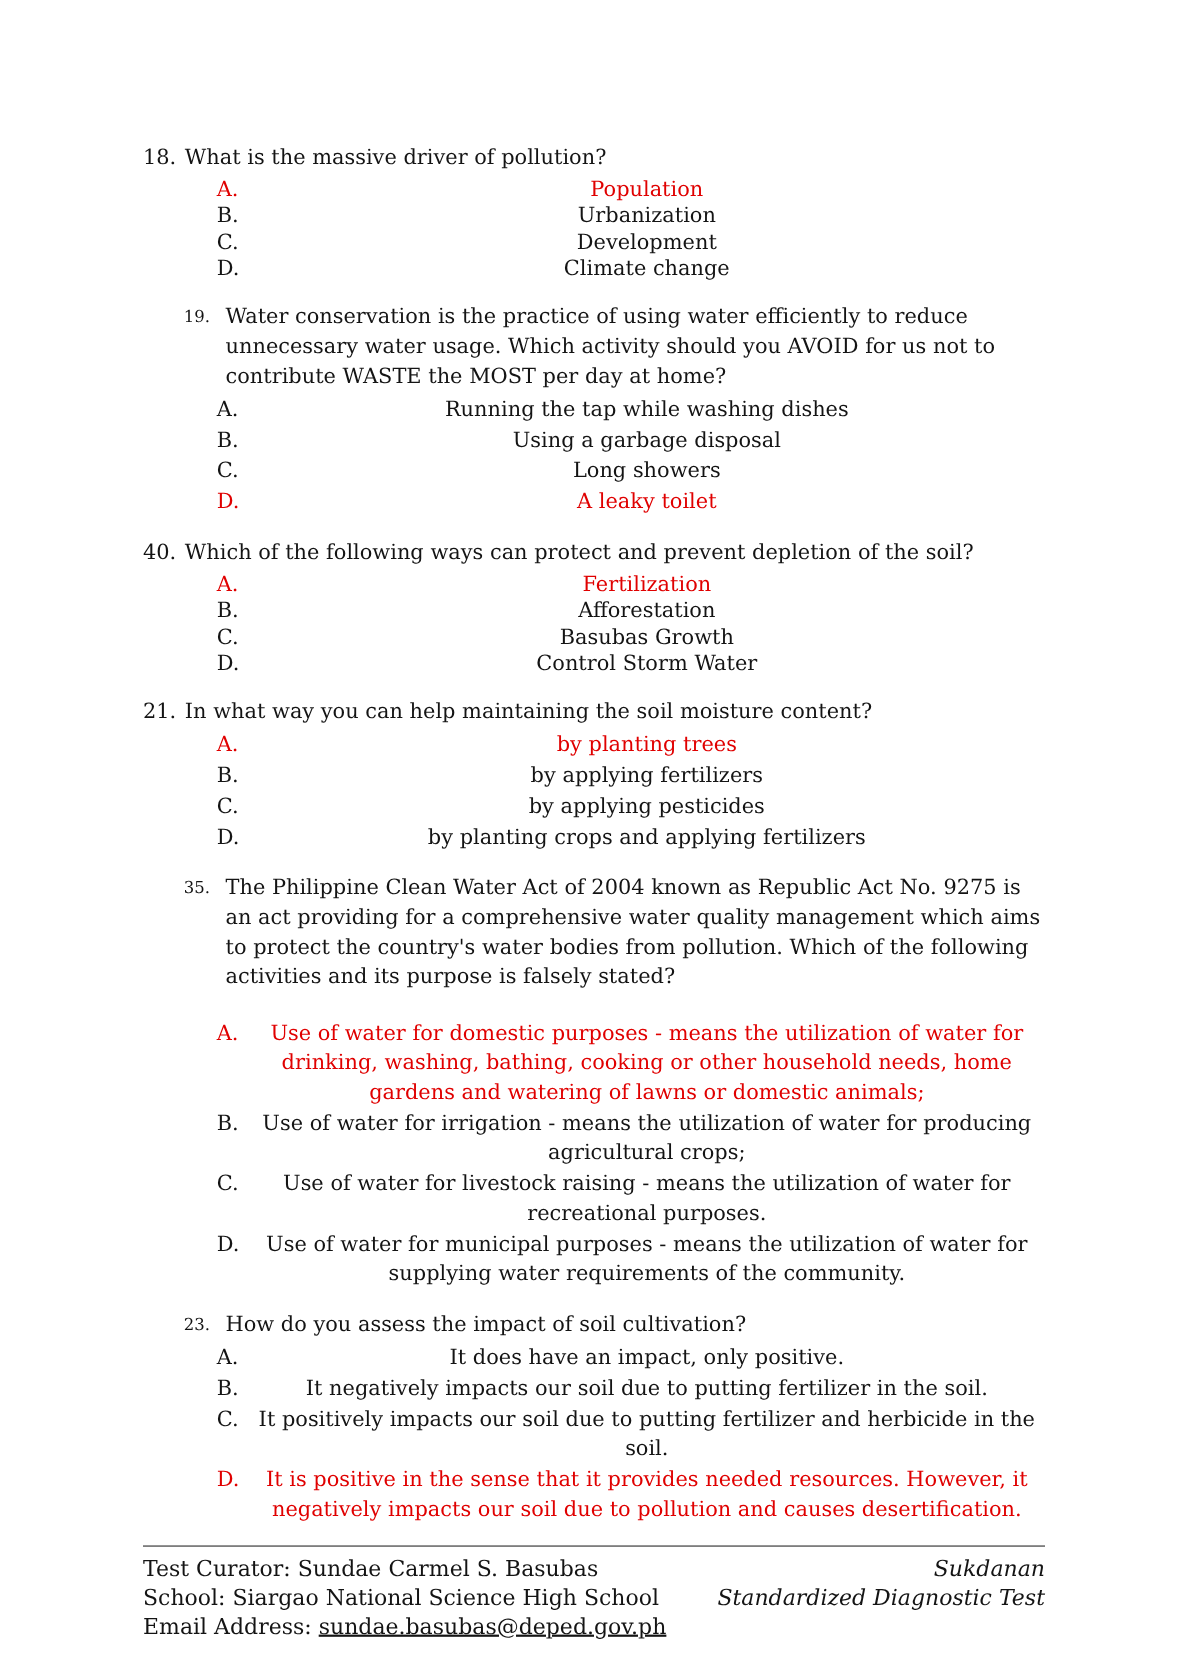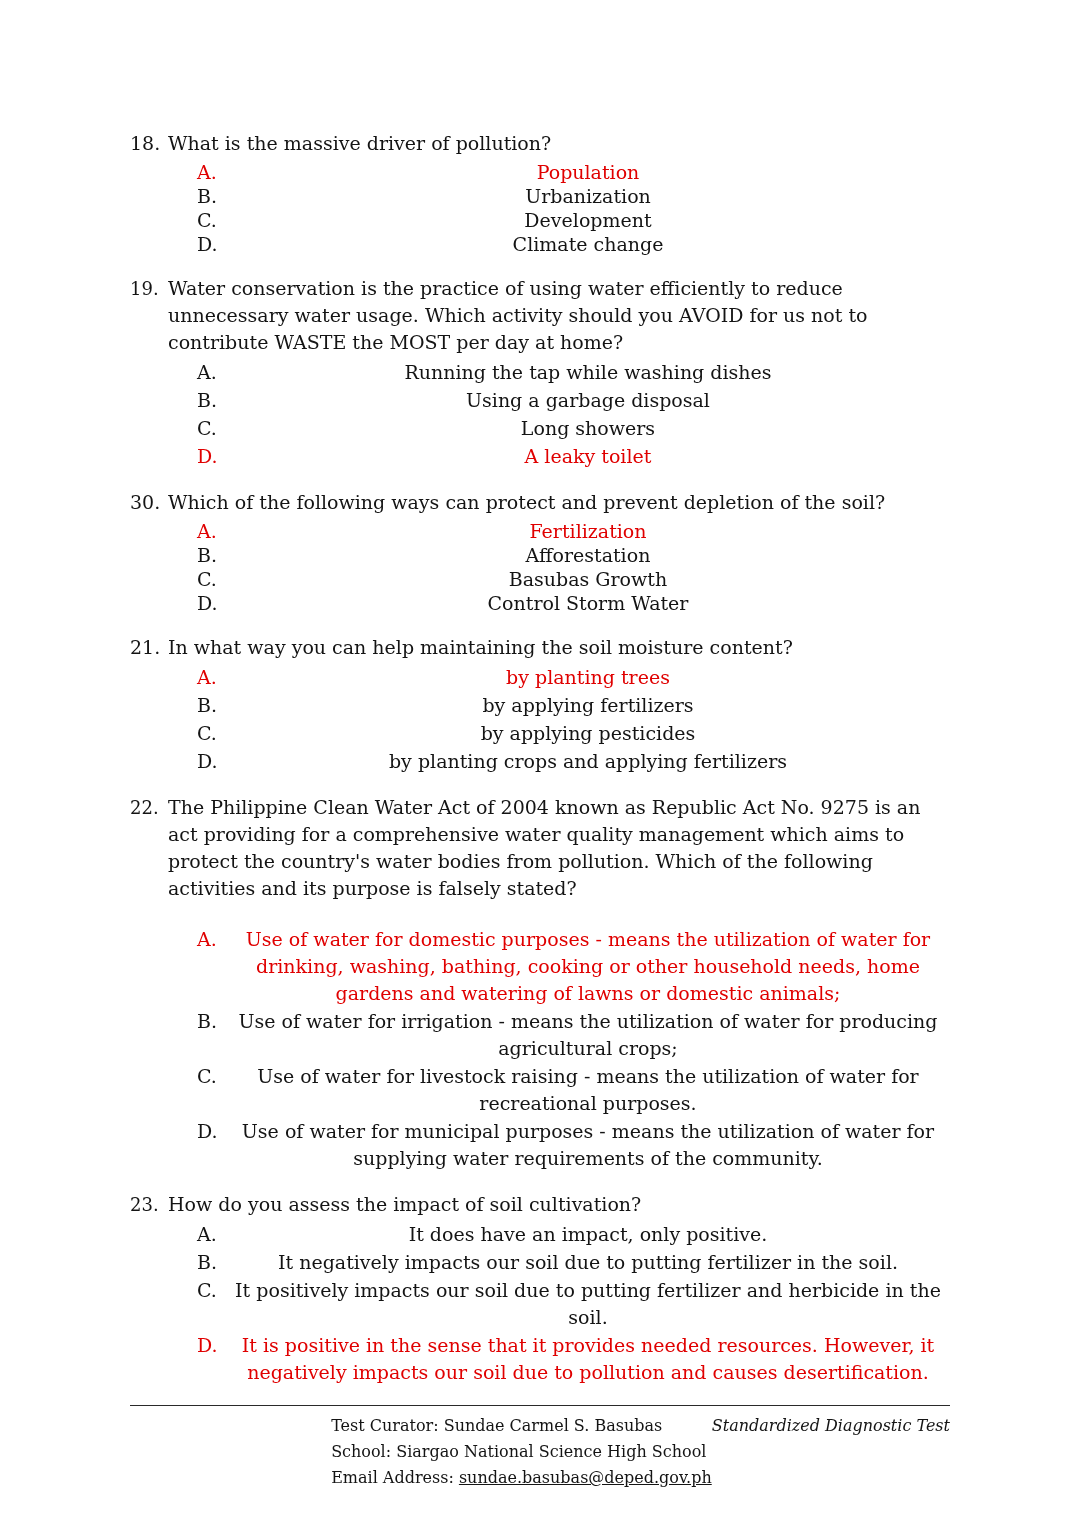--- a/index.html
+++ b/index.html
@@ -26,22 +26,23 @@
   }
   .q-line{
     display:flex;
     font-size:19px;
     line-height:27px;
   }
   .q-num{
     flex:0 0 38px;
   }
   .q-num.small{
-    font-size:18px;
+    font-size:15px;
     line-height:27px;
+    margin-left:37px;
   }
   .q-text{
     flex:1;
   }
   .bold{font-weight:normal;}
   .options{
     margin-left:67px;
     margin-top:3px;
   }
   .option{
@@ -68,24 +69,23 @@
   .footer{
     margin-top:auto;
   }
   .footer-rule{
     border:none;
     border-top:1px solid #2a2a2a;
     margin:0 0 7px 0;
   }
   .footer-cols{
     display:flex;
-    justify-content:flex-end;
-    font-size:16px;
+    justify-content:space-between;
+    font-size:20px;
     line-height:26px;
-    margin-left:44px;
   }
   .footer-left{text-align:left;}
   .footer-right{
     text-align:right;
     font-style:italic;
   }
   .underline{text-decoration:underline;}
 </style>
 </head>
 <body>
@@ -136,21 +136,21 @@
             <span class="opt-text">Long showers</span>
           </div>
           <div class="option red">
             <span class="opt-label">D.</span>
             <span class="opt-text">A leaky toilet</span>
           </div>
         </div>
       </div>
       <div class="question">
         <div class="q-line">
-          <span class="q-num">30.</span>
+          <span class="q-num">40.</span>
           <span class="q-text"><span>Which of the following ways can protect and prevent depletion of the soil?</span></span>
         </div>
         <div class="options">
           <div class="option red">
             <span class="opt-label">A.</span>
             <span class="opt-text">Fertilization</span>
           </div>
           <div class="option">
             <span class="opt-label">B.</span>
             <span class="opt-text">Afforestation</span>
@@ -184,21 +184,21 @@
             <span class="opt-text">by applying pesticides</span>
           </div>
           <div class="option">
             <span class="opt-label">D.</span>
             <span class="opt-text">by planting crops and applying fertilizers</span>
           </div>
         </div>
       </div>
       <div class="question">
         <div class="q-line">
-          <span class="q-num small">22.</span>
+          <span class="q-num small">35.</span>
           <span class="q-text"><span>The Philippine Clean Water Act of 2004 known as Republic Act No. 9275 is an act providing for a comprehensive water quality management which aims to protect the country's water bodies from pollution. Which of the following activities and its purpose is falsely stated?</span></span>
         </div>
         <div class="options loose gap">
           <div class="option red">
             <span class="opt-label">A.</span>
             <span class="opt-text">Use of water for domestic purposes - means the utilization of water for drinking, washing, bathing, cooking or other household needs, home gardens and watering of lawns or domestic animals;</span>
           </div>
           <div class="option">
             <span class="opt-label">B.</span>
             <span class="opt-text">Use of water for irrigation - means the utilization of water for producing agricultural crops;</span>
@@ -241,18 +241,19 @@
 
   <div class="footer">
     <hr class="footer-rule">
     <div class="footer-cols">
       <div class="footer-left">
         <div class="footer-line"><span>Test Curator: </span><span>Sundae Carmel S. Basubas</span></div>
         <div class="footer-line"><span>School: </span><span>Siargao National Science High School</span></div>
         <div class="footer-line"><span>Email Address: </span><span class="underline">sundae.basubas@deped.gov.ph</span></div>
       </div>
       <div class="footer-right">
+        <div>Sukdanan</div>
         <div>Standardized Diagnostic Test</div>
       </div>
     </div>
   </div>
 
 </div>
 
 </body></html>

